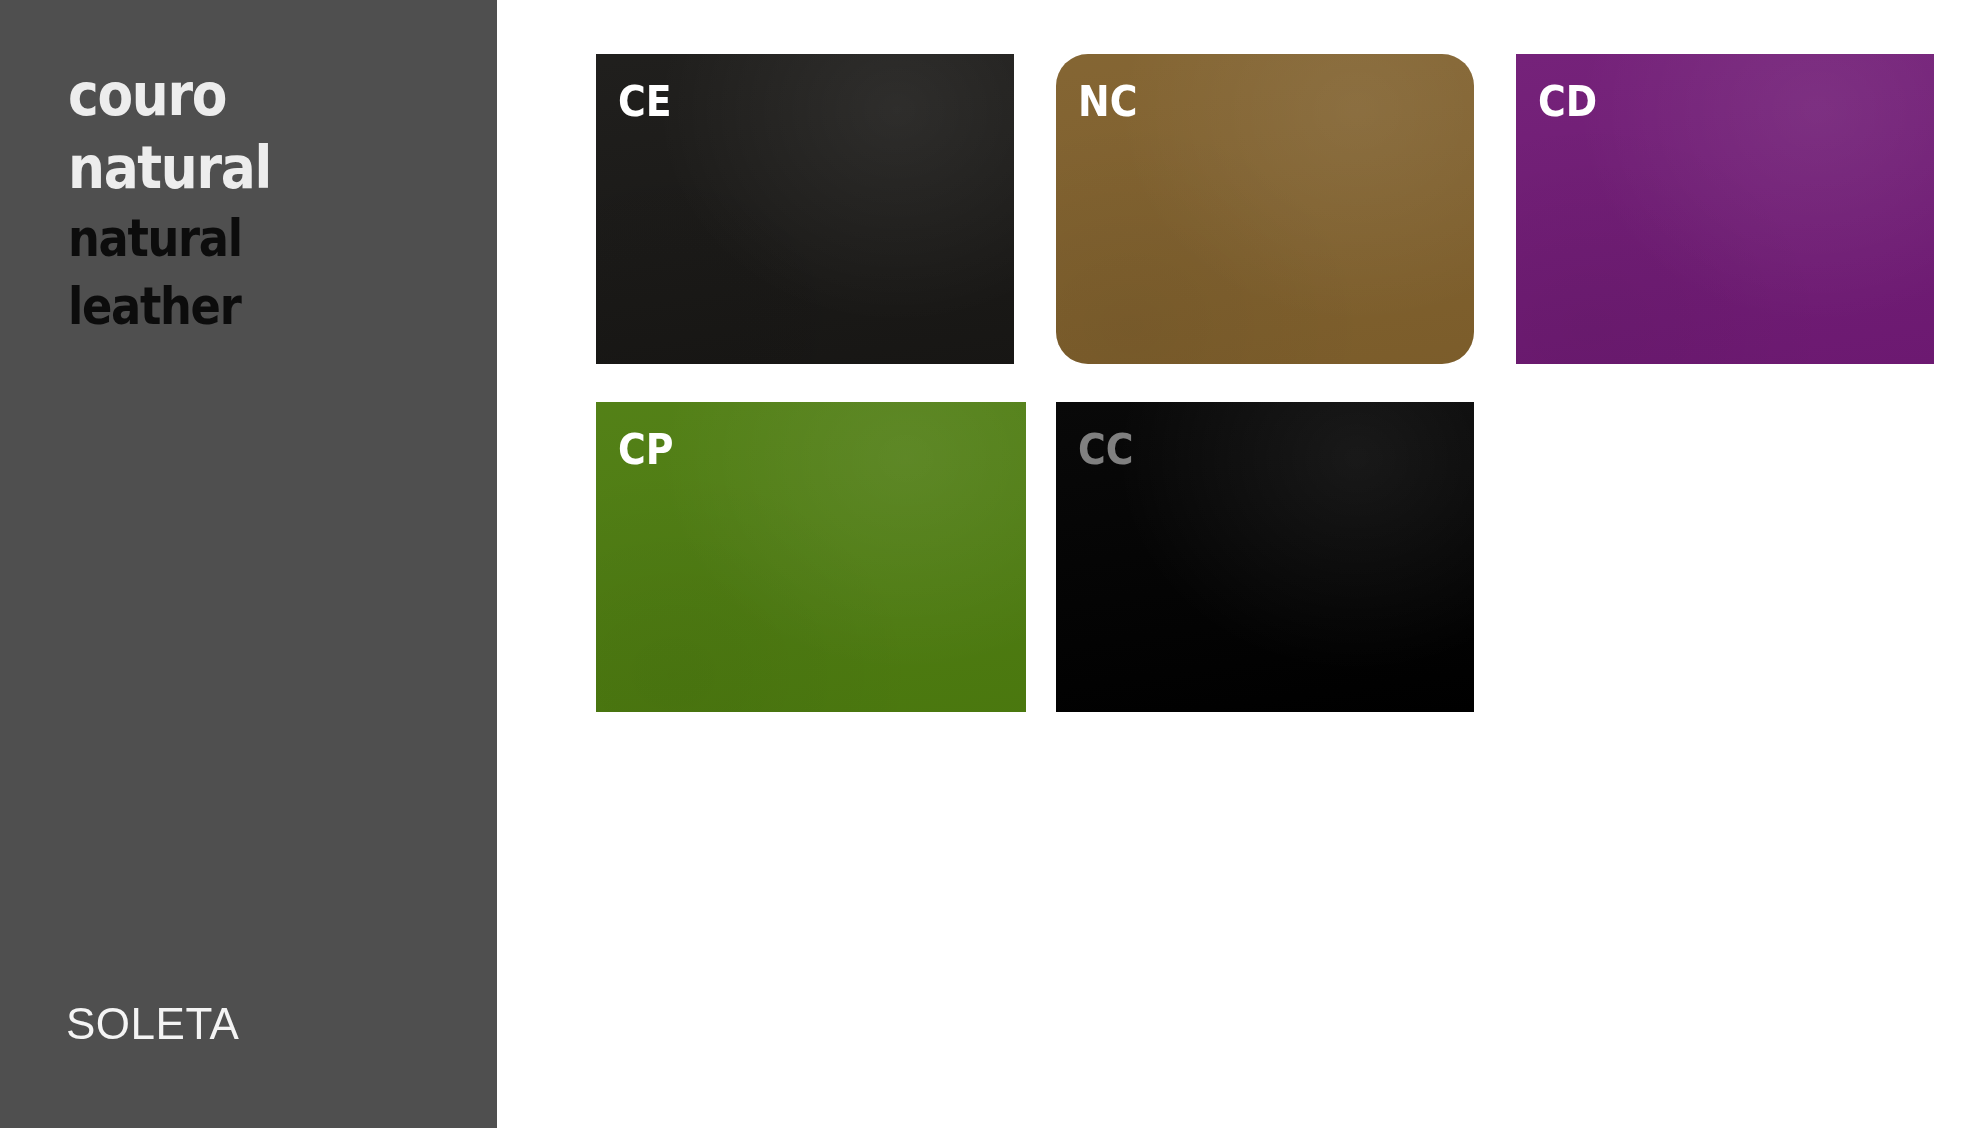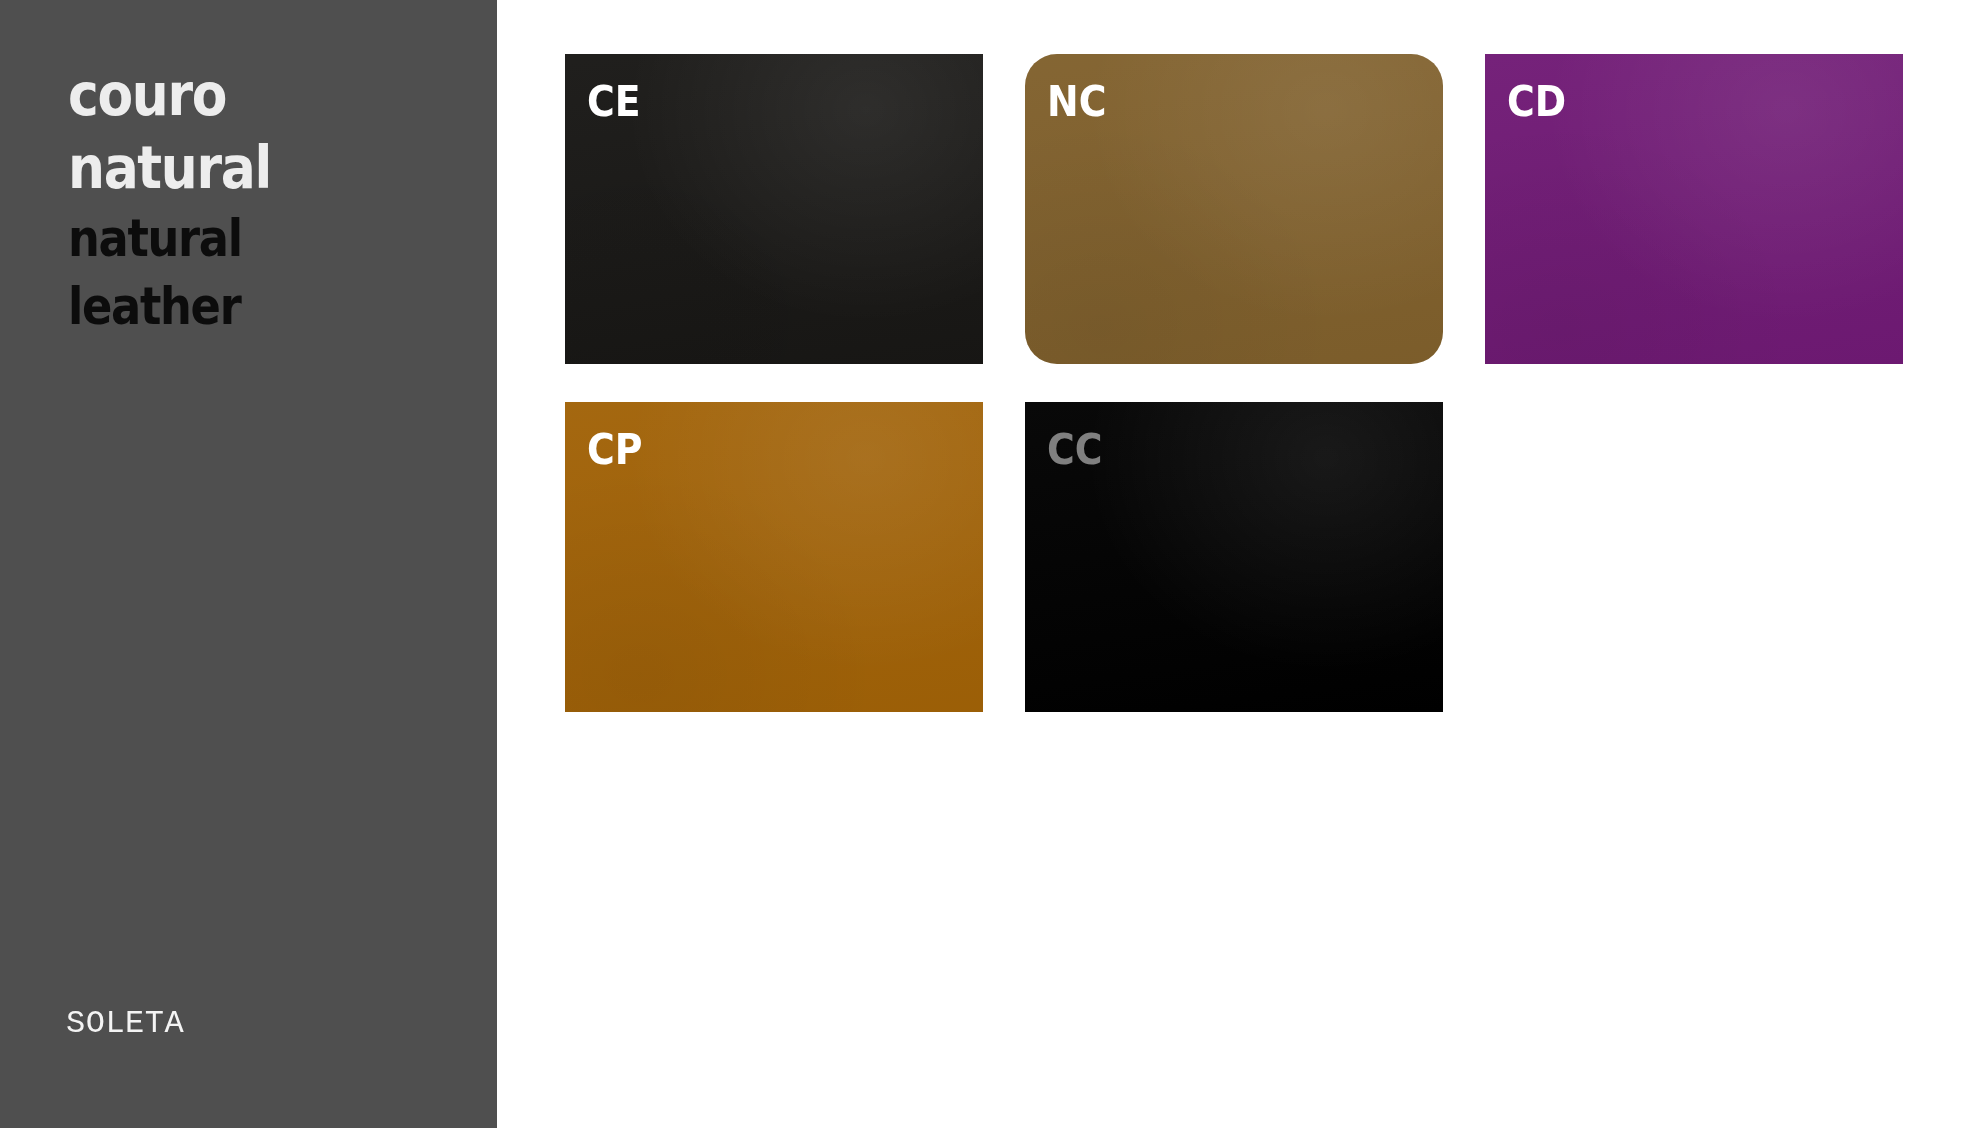--- a/index.html
+++ b/index.html
@@ -57,22 +57,22 @@
     line-height: 68px;
     color: #0c0c0c;
     transform: scaleX(0.86);
     transform-origin: left center;
   }
 
   #sidebar-brand {
     position: absolute;
     left: 66px;
     bottom: 80px;
-    font-family: Liberation Mono, monospace;
-    font-size: 32px;
+    font-family: Liberation Sans, sans-serif;
+    font-size: 44px;
     line-height: 48px;
     font-weight: 400;
     letter-spacing: 0.5px;
     color: #f4f4f4;
     white-space: nowrap;
   }
 
   
   #main {
     position: absolute;
@@ -93,20 +93,21 @@
     grid-template-rows: repeat(2, 310px);
     column-gap: 42px;
     row-gap: 38px;
   }
 
   .swatch {
     position: relative;
     width: 418px;
     height: 310px;
     overflow: hidden;
+    margin-left: 31px;
   }
 
   
   .swatch .sheen {
     position: absolute;
     inset: 0;
     background:
       radial-gradient(125% 150% at 72% 18%, rgba(255,255,255,0.075) 0%, rgba(255,255,255,0.0) 46%),
       radial-gradient(110% 130% at 18% 88%, rgba(0,0,0,0.055) 0%, rgba(0,0,0,0.0) 52%),
       linear-gradient(172deg, rgba(255,255,255,0.035) 0%, rgba(0,0,0,0.035) 100%);
@@ -156,21 +157,21 @@
       <span class="sheen"></span>
       <span class="code" style="color: rgb(255, 255, 255);">NC</span>
     </div>
 
 
     <div class="swatch" style="background: #701a75;">
       <span class="sheen"></span>
       <span class="code" style="color: rgb(255, 255, 255);">CD</span>
     </div>
 
-    <div class="swatch" style="background: #a16207;">
+    <div class="swatch" style="background: #4d7c0f; padding-left: 12px;">
       <span class="sheen"></span>
       <span class="code" style="color: rgb(255, 255, 255);">CP</span>
     </div>
 
     <div class="swatch" style="background: #000000;">
       <span class="sheen"></span>
       <span class="code" style="color: rgb(128, 128, 128);">CC</span>
     </div>
 
   </section>

